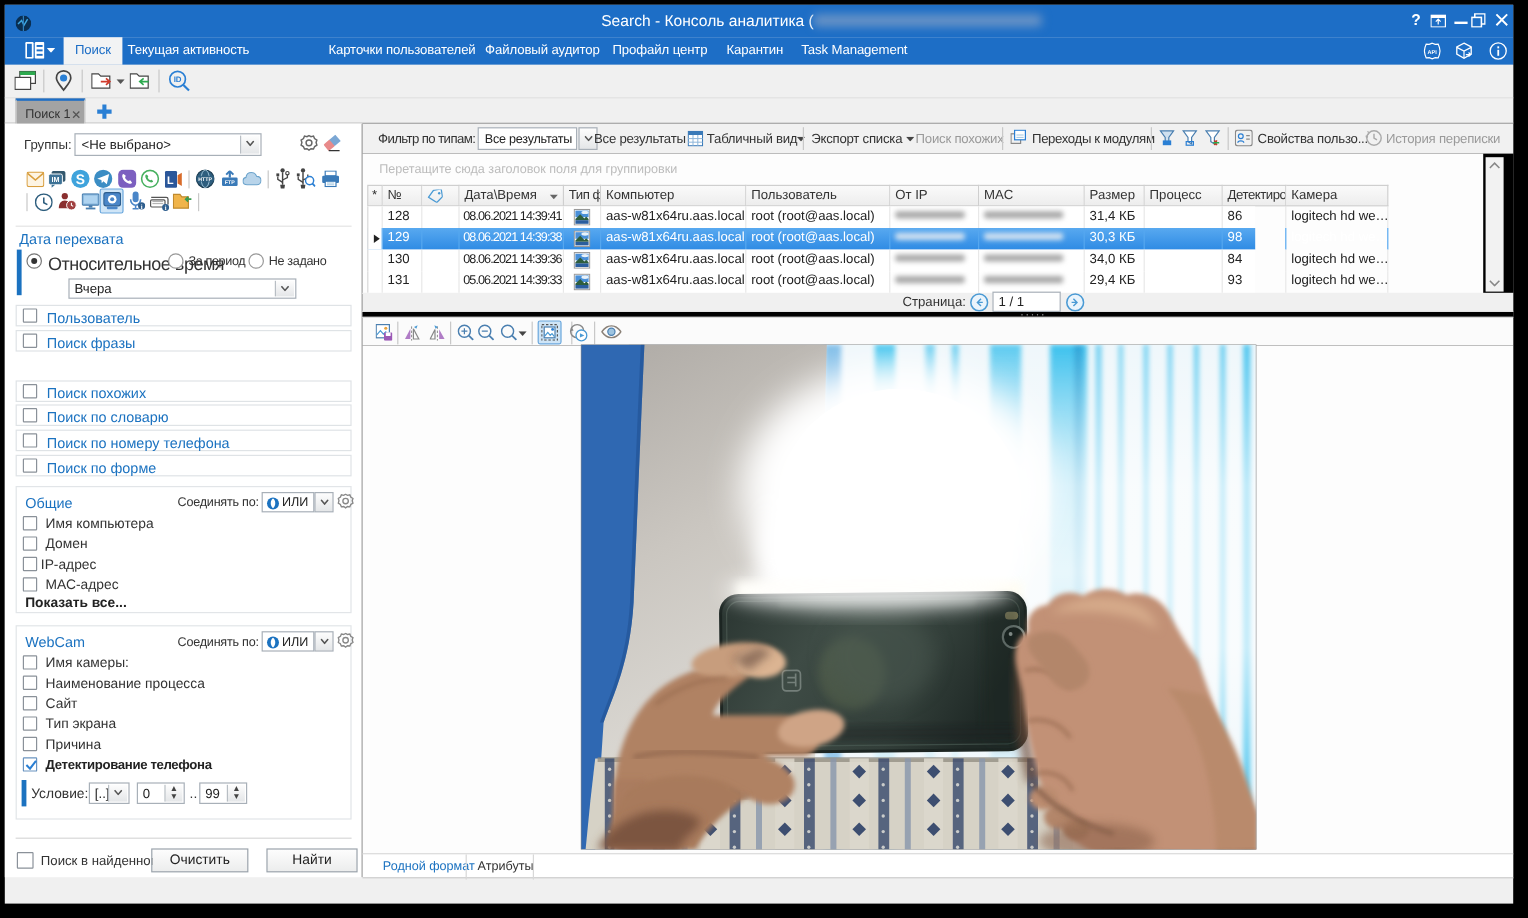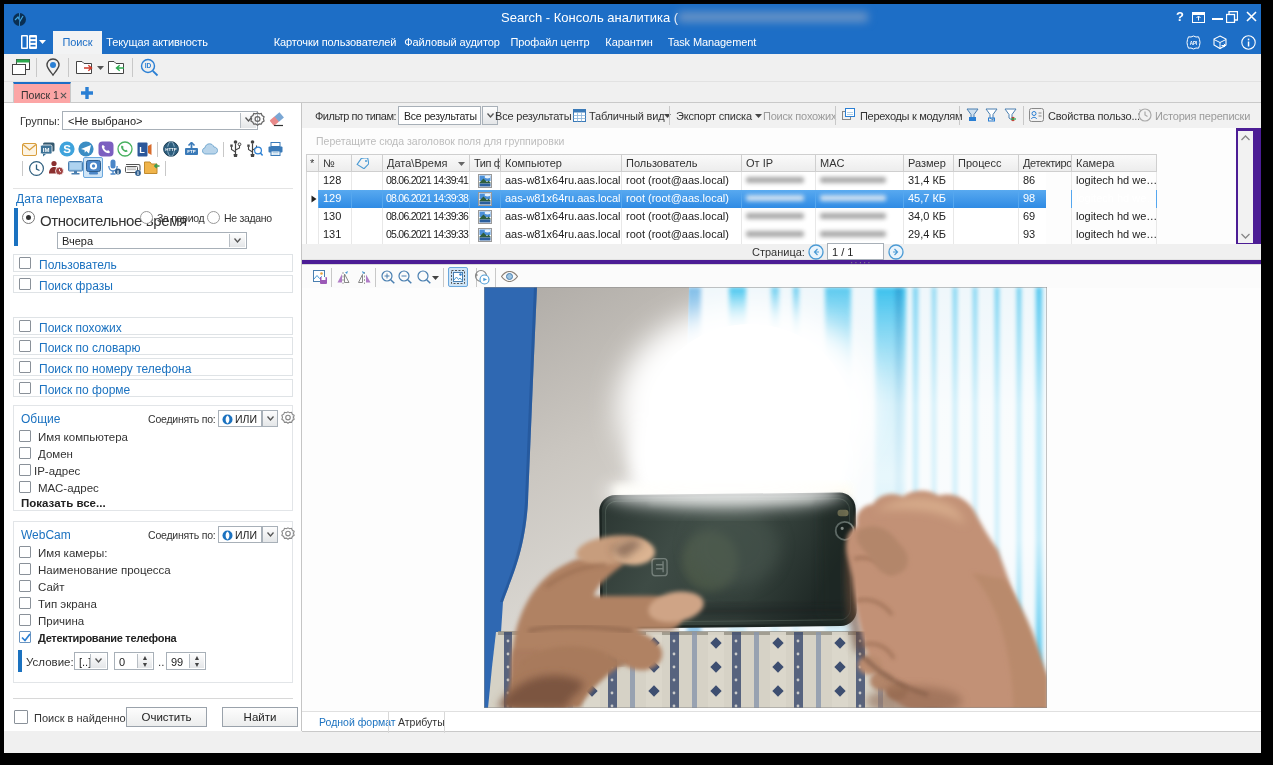--- a/index.html
+++ b/index.html
@@ -8,33 +8,33 @@
 .titlebar{position:absolute;left:0;top:0;width:100%;height:27px;background:#1d6ec6;}
 .title{position:absolute;left:497px;top:6px;color:#fff;font-size:13px;white-space:nowrap;}
 .titleblur{display:inline-block;width:190px;height:10px;border-radius:2px;background:#6a94c6;filter:blur(4px);}
 .wbtn{position:absolute;color:#fff;font-size:13px;font-weight:bold;}
 .menubar{position:absolute;left:0;top:27px;width:100%;height:23px;background:#1d6ec6;}
 .mtab{position:absolute;top:0;height:23px;line-height:23px;color:#fff;font-size:11px;letter-spacing:-0.1px;white-space:nowrap;transform:translateX(-50%);}
 .mtab.active{background:#f2f3f4;color:#1d6ec6;transform:none;text-align:center;}
 .toolbar{position:absolute;left:0;top:50px;width:100%;height:27px;background:#f0f0f0;}
 .tsep{position:absolute;top:4px;width:1px;height:19px;background:#c8c8c8;}
 .tabrow{position:absolute;left:0;top:77px;width:100%;height:22px;background:#f0f0f0;border-bottom:1px solid #c9c9c9;border-top:1px solid #e2e2e2;}
-.doctab{position:absolute;left:9px;top:0;width:58px;height:22px;background:#fca5a5;border:1px solid #c9c9c9;border-top:2px solid #1d6ec6;border-bottom:none;font-size:11px;color:#333;}
+.doctab{position:absolute;left:9px;top:0;width:58px;height:22px;background:#a3a3a3;border:1px solid #c9c9c9;border-top:2px solid #1d6ec6;border-bottom:none;font-size:11px;color:#333;}
 .lpanel{position:absolute;left:0;top:99px;width:298px;height:628px;background:#fff;border-right:1px solid #c5c5c5;overflow:hidden;}
 .combo{position:absolute;background:#fff;border:1px solid #a8b0b8;font-size:11px;color:#222;white-space:nowrap;}
 .combobtn{position:absolute;right:1px;top:1px;bottom:1px;width:16px;background:linear-gradient(#fdfdfd,#e4e6e8);border-left:1px solid #b8bec4;color:#555;}
 .cvee{position:absolute;left:4px;top:4px;width:7px;height:5px;}
 
 .itembox{position:absolute;left:9px;width:280px;height:18px;border:1px solid #dfe3e6;background:#fff;}
 .cb{position:absolute;width:12px;height:12px;border:1px solid #8a9199;background:#fff;border-radius:1px;}
 .lbl{font-size:11.5px;color:#333;white-space:nowrap;position:absolute;}
 .bluetext{color:#1b72c0 !important;}
 .secbox{position:absolute;left:9px;width:280px;border:1px solid #e2e5e8;background:#fff;}
 .statusbar{position:absolute;left:0;top:727px;width:100%;height:22px;background:#f0f0f0;border-top:1px solid #d4d4d4;font-size:11px;color:#333;}
-.rpanel{position:absolute;left:298px;top:99px;width:959px;height:628px;background:#4c1d95;}
+.rpanel{position:absolute;left:298px;top:99px;width:959px;height:628px;background:#000000;}
 .btn{position:absolute;background:linear-gradient(#fdfdfd,#eceded);border:1px solid #9aa2ab;font-size:11.5px;color:#222;text-align:center;}
 .gh{position:absolute;top:0;height:18px;background:linear-gradient(#fafafa,#ededed);border-right:1px solid #cfcfcf;border-top:1px solid #cfcfcf;border-bottom:1px solid #cfcfcf;line-height:16px;padding-left:4px;white-space:nowrap;overflow:hidden;color:#333;}
 .gr{position:absolute;left:0;width:740px;background:#fff;}
 .gc{position:absolute;top:0;height:100%;border-right:1px solid #e8e8e8;line-height:17px;padding-left:4px;white-space:nowrap;overflow:hidden;}
 .gr.sel{background:linear-gradient(#58a9f0,#2f8be4);color:#fff;}
 .gr.sel .gc{border-right-color:#55a7ef;}
 .blurip{display:inline-block;height:6px;border-radius:2px;background:#a8a8a8;filter:blur(2px);vertical-align:1px;}
 .sel .blurip{background:#cfe0f0;}
 .spin{position:absolute;right:1px;top:1px;bottom:1px;width:15px;background:linear-gradient(#fdfdfd,#e4e6e8);border-left:1px solid #b8bec4;font-size:7px;color:#444;text-align:center;line-height:7px;}
 </style></head><body>
@@ -137,21 +137,21 @@
           <path d="M1 1 L7 7 M7 1 L1 7" stroke="#555" stroke-width="1.2"></path>
         </svg>
       </div>
     <svg class="abs" style="left:76px;top:4px" width="14" height="14" viewBox="0 0 14 14">
         <path d="M7 1 V13 M1 7 H13" stroke="#2a7fd4" stroke-width="3.4"></path>
       </svg>
   </div>
 
   <div class="lpanel" id="lpanel">
     <span class="lbl" style="left:16px;top:12px;font-size:11px">Группы:</span>
-    <div class="combo" style="left:58px;top:8px;width:196px;height:19px;">
+    <div class="combo" style="left:58px;top:8px;width:156px;height:19px;">
         <span style="position:absolute;left:5px;top:3px">&lt;Не выбрано&gt;</span>
         <div class="combobtn">
           <svg class="cvee" viewBox="0 0 7 5">
             <path d="M0.5 0.5 L3.5 4 L6.5 0.5" stroke="#555" stroke-width="1.3" fill="none"></path>
           </svg>
         </div>
       </div>
     <svg class="abs" style="left:246px;top:9px" width="15" height="15" viewBox="0 0 16 16">
         <path d="M8 1 L9.8 2 L12 1.5 L12.9 3.7 L15 5 L14.3 7.2 L15 9.5 L13 10.8 L12 13 L9.8 12.7 L8 14 L6.2 12.7 L4 13 L3 10.8 L1 9.5 L1.7 7.2 L1 5 L3.1 3.7 L4 1.5 L6.2 2 Z" fill="none" stroke="#666" stroke-width="1.3"></path>
         <circle cx="8" cy="7.5" r="2.6" fill="none" stroke="#666" stroke-width="1.3"></circle>
@@ -538,21 +538,21 @@
               <rect x="0.5" y="0.5" width="13" height="13" fill="#fff" stroke="#999"></rect>
               <rect x="1.5" y="1.5" width="11" height="5.5" fill="#4a90d9"></rect>
               <ellipse cx="9.5" cy="3" rx="3" ry="1.4" fill="#e8f2fa"></ellipse>
               <path d="M1.5 8.5 L5.5 4.5 L9 8 L10.5 6.5 L12.5 8.5 V9.5 H1.5 Z" fill="#2e5e3e"></path>
               <rect x="1.5" y="9.5" width="11" height="3" fill="#2a5e9e"></rect>
             </svg></div>
         <div class="gc" style="left:195px;width:121px">aas-w81x64ru.aas.local</div>
         <div class="gc" style="left:316px;width:120px">root (root@aas.local)</div>
         <div class="gc" style="left:436px;width:74px"><span class="blurip" style="width:58px"></span></div>
         <div class="gc" style="left:510px;width:88px"><span class="blurip" style="width:66px"></span></div>
-        <div class="gc" style="left:598px;width:50px">45,7 КБ</div>
+        <div class="gc" style="left:598px;width:50px">30,3 КБ</div>
         <div class="gc" style="left:648px;width:65px"></div>
         <div class="gc" style="left:713px;width:53px">98</div>
         <div class="gc" style="left:766px;width:85px">logitech hd we…</div>
       </div>
       <div class="gr" style="top:54px;height:18px">
         <div class="gc" style="left:0;width:13px;border-left:1px solid #d8d8d8"></div>
         <div class="gc" style="left:13px;width:33px">130</div>
         <div class="gc" style="left:46px;width:31px"></div>
         <div class="gc" style="left:77px;width:87px;letter-spacing:-0.75px;padding-left:3px;font-size:10.5px">08.06.2021 14:39:36</div>
         <div class="gc" style="left:164px;width:31px"><svg style="margin-top:2px;margin-left:4px" width="14" height="14" viewBox="0 0 14 14">
@@ -561,21 +561,21 @@
               <ellipse cx="9.5" cy="3" rx="3" ry="1.4" fill="#e8f2fa"></ellipse>
               <path d="M1.5 8.5 L5.5 4.5 L9 8 L10.5 6.5 L12.5 8.5 V9.5 H1.5 Z" fill="#2e5e3e"></path>
               <rect x="1.5" y="9.5" width="11" height="3" fill="#2a5e9e"></rect>
             </svg></div>
         <div class="gc" style="left:195px;width:121px">aas-w81x64ru.aas.local</div>
         <div class="gc" style="left:316px;width:120px">root (root@aas.local)</div>
         <div class="gc" style="left:436px;width:74px"><span class="blurip" style="width:58px"></span></div>
         <div class="gc" style="left:510px;width:88px"><span class="blurip" style="width:66px"></span></div>
         <div class="gc" style="left:598px;width:50px">34,0 КБ</div>
         <div class="gc" style="left:648px;width:65px"></div>
-        <div class="gc" style="left:713px;width:53px">69</div>
+        <div class="gc" style="left:713px;width:53px">84</div>
         <div class="gc" style="left:766px;width:85px">logitech hd we…</div>
       </div>
       <div class="gr" style="top:72px;height:18px">
         <div class="gc" style="left:0;width:13px;border-left:1px solid #d8d8d8"></div>
         <div class="gc" style="left:13px;width:33px">131</div>
         <div class="gc" style="left:46px;width:31px"></div>
         <div class="gc" style="left:77px;width:87px;letter-spacing:-0.75px;padding-left:3px;font-size:10.5px">05.06.2021 14:39:33</div>
         <div class="gc" style="left:164px;width:31px"><svg style="margin-top:2px;margin-left:4px" width="14" height="14" viewBox="0 0 14 14">
               <rect x="0.5" y="0.5" width="13" height="13" fill="#fff" stroke="#999"></rect>
               <rect x="1.5" y="1.5" width="11" height="5.5" fill="#4a90d9"></rect>

